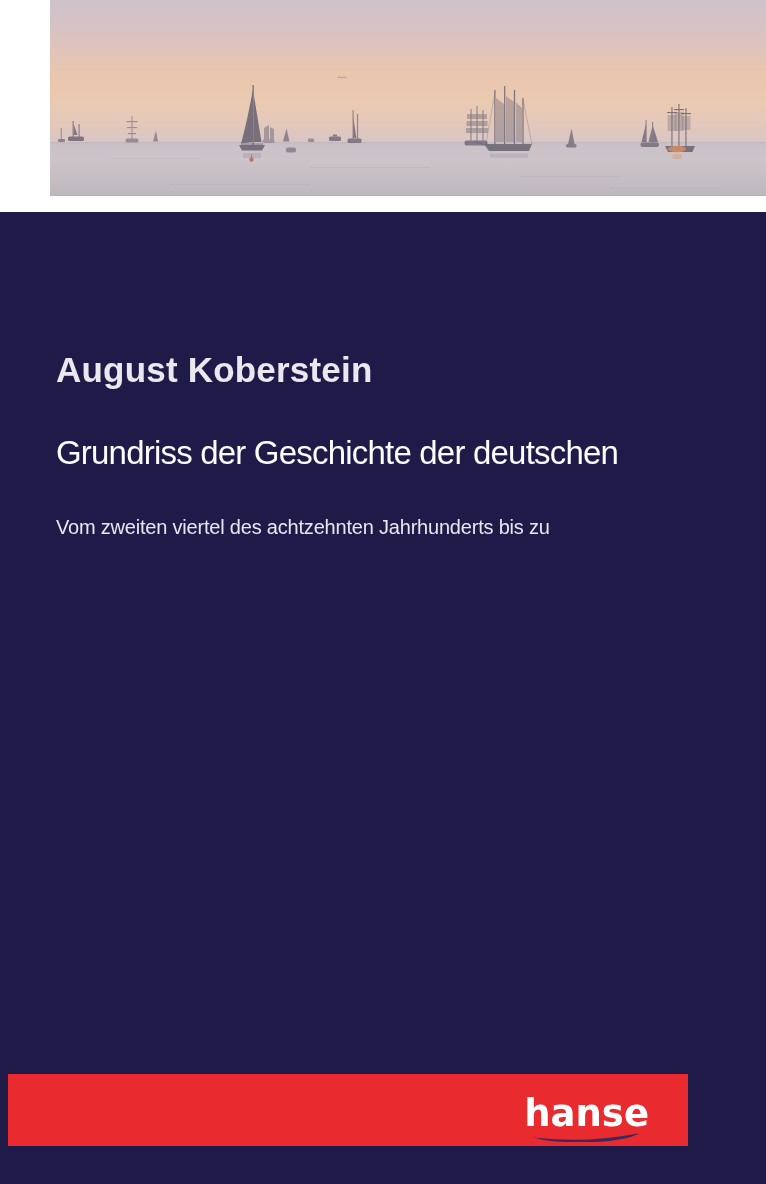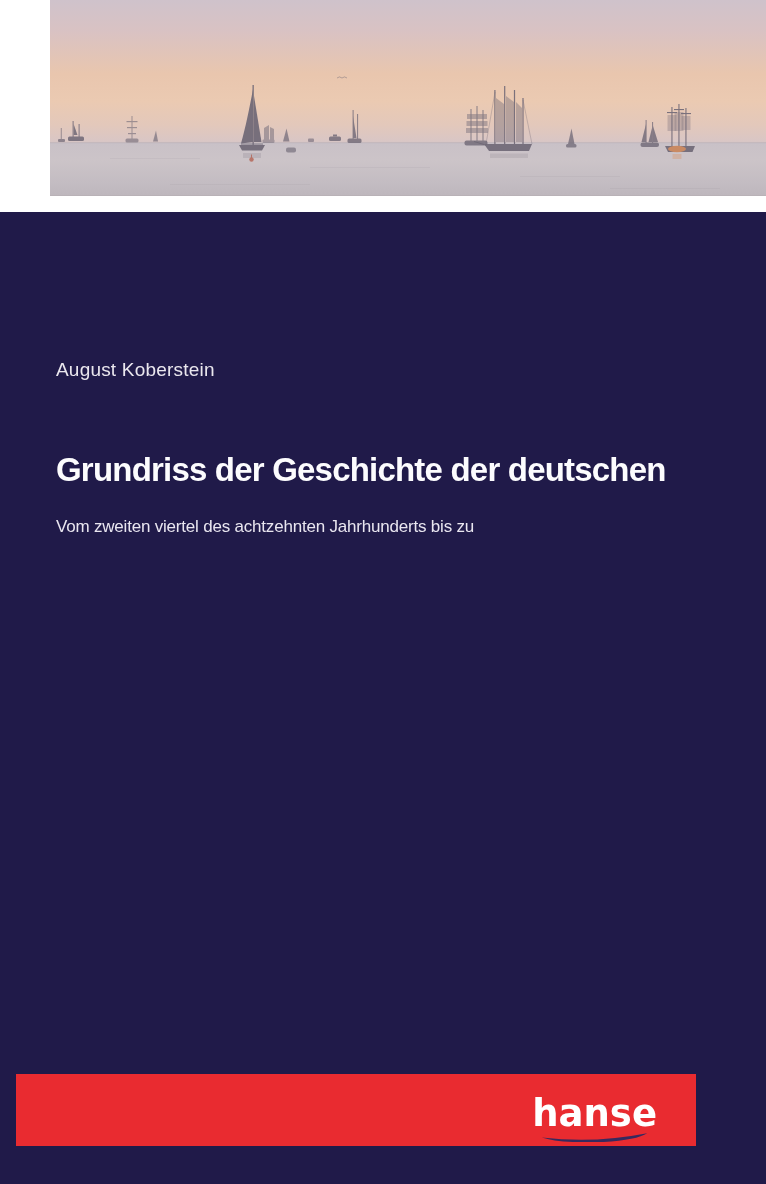--- a/index.html
+++ b/index.html
@@ -38,50 +38,49 @@
   
   .body-navy {
     position: absolute;
     left: 0; top: 212px;
     width: 766px; height: 972px;
     background: var(--navy);
   }
   .author {
     position: absolute;
     left: 56px; top: 140px;
-    font-size: 19px; line-height: 36px;
-    font-weight: 400;
+    font-size: 35px; line-height: 36px;
+    font-weight: 700;
     color: var(--author-text);
     white-space: nowrap;
     letter-spacing: 0.2px;
   }
   .title {
     position: absolute;
     left: 56px; top: 220px;
     font-size: 33px; line-height: 42px;
-    font-weight: 700;
+    font-weight: 400;
     color: var(--title-text);
     letter-spacing: -0.8px;
     white-space: nowrap;
-    margin-top: 17px;
   }
   .subtitle {
     position: absolute;
     left: 56px; top: 296px;
-    font-size: 17px; line-height: 38px;
+    font-size: 20px; line-height: 38px;
     font-weight: 400;
     color: var(--subtitle-text);
     letter-spacing: -0.2px;
     white-space: nowrap;
   }
 
   
   .band {
     position: absolute;
-    left: 16px; top: 862px;           
+    left: 8px; top: 862px;           
     width: 680px; height: 72px;
     background: var(--band-red);
   }
   .logo {
     position: absolute;
     right: 39px; top: 21px;
     line-height: 38px;
     font-family: "DejaVu Sans", sans-serif;
     font-weight: 700;
     font-size: 37px;

